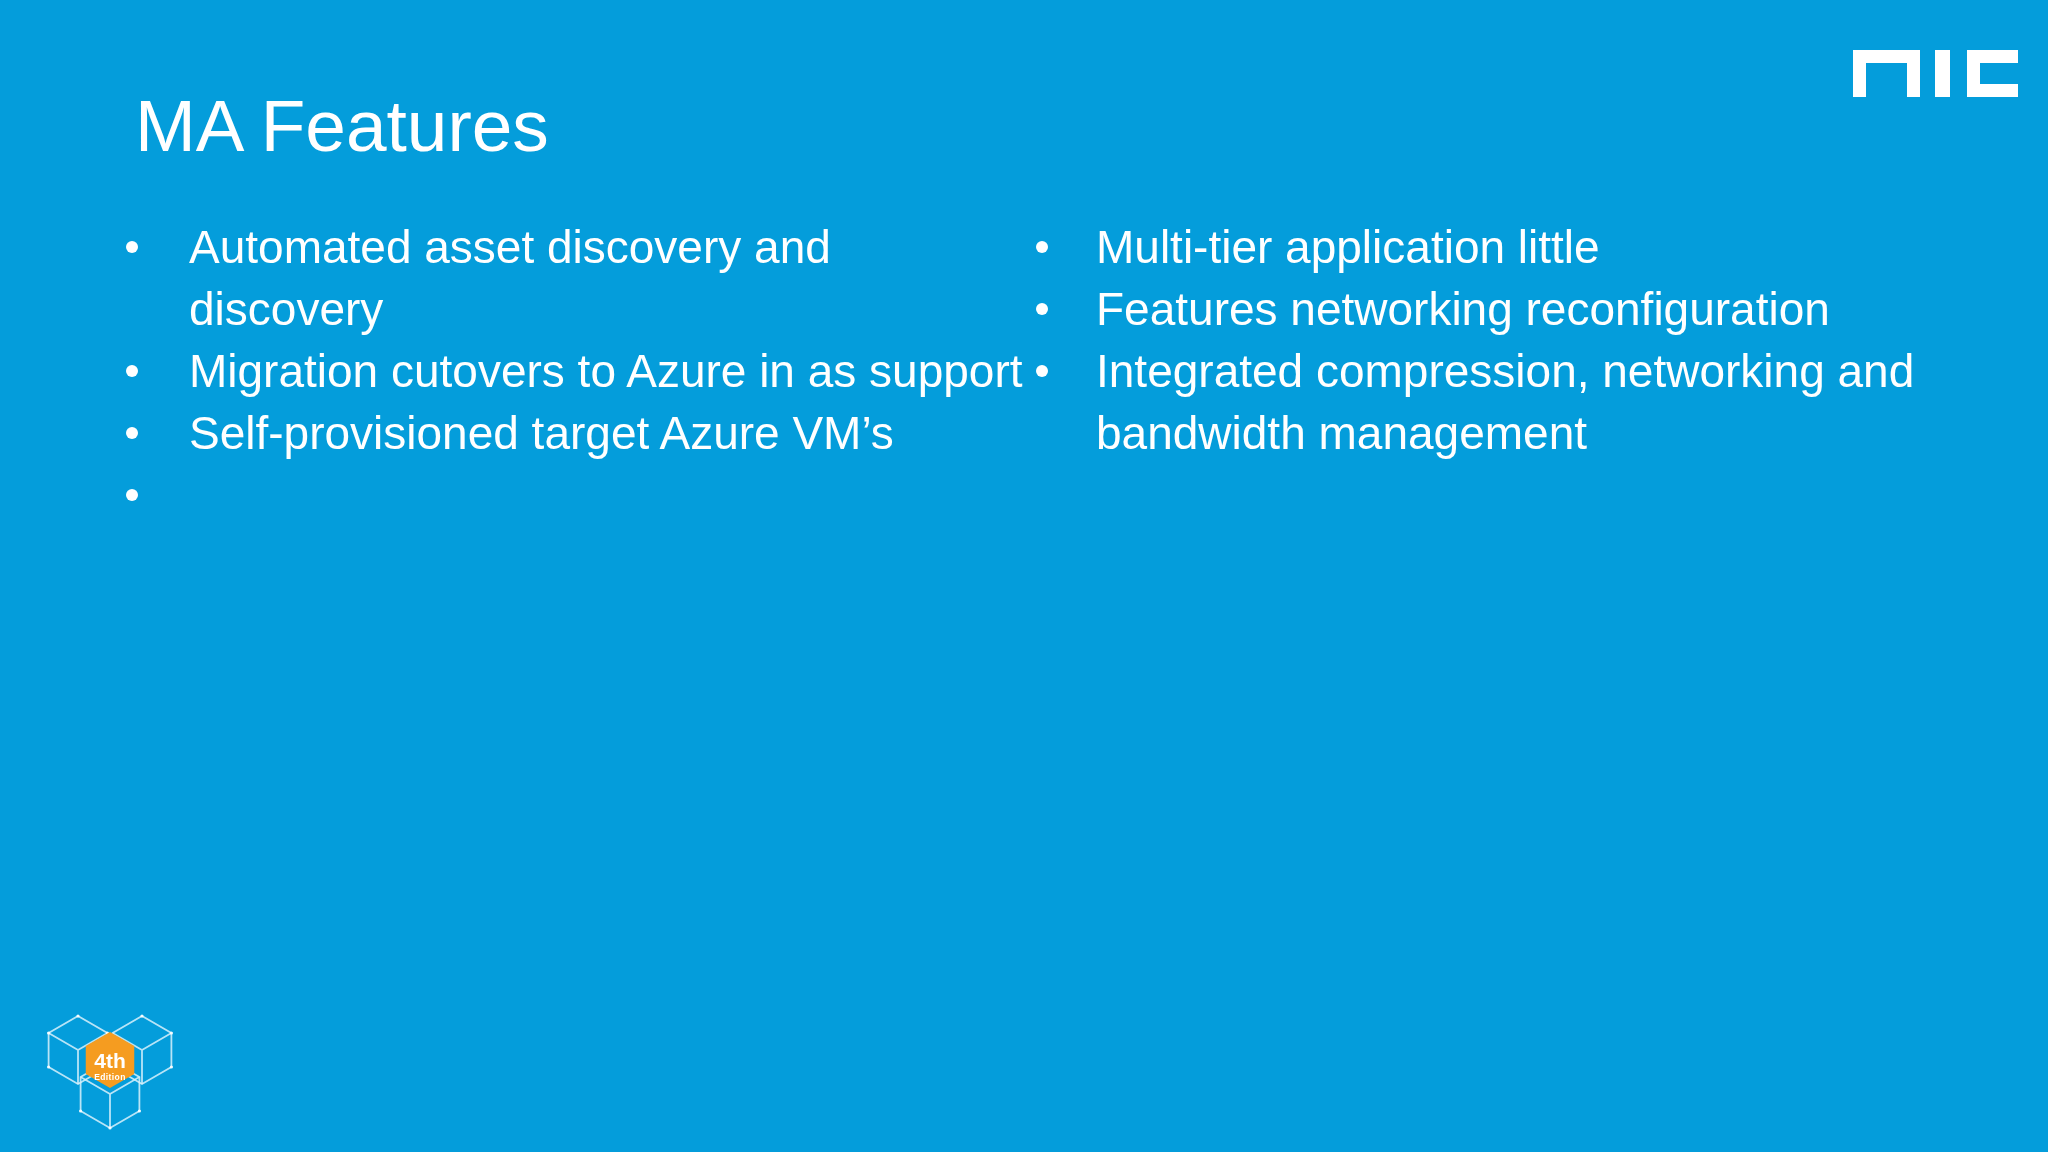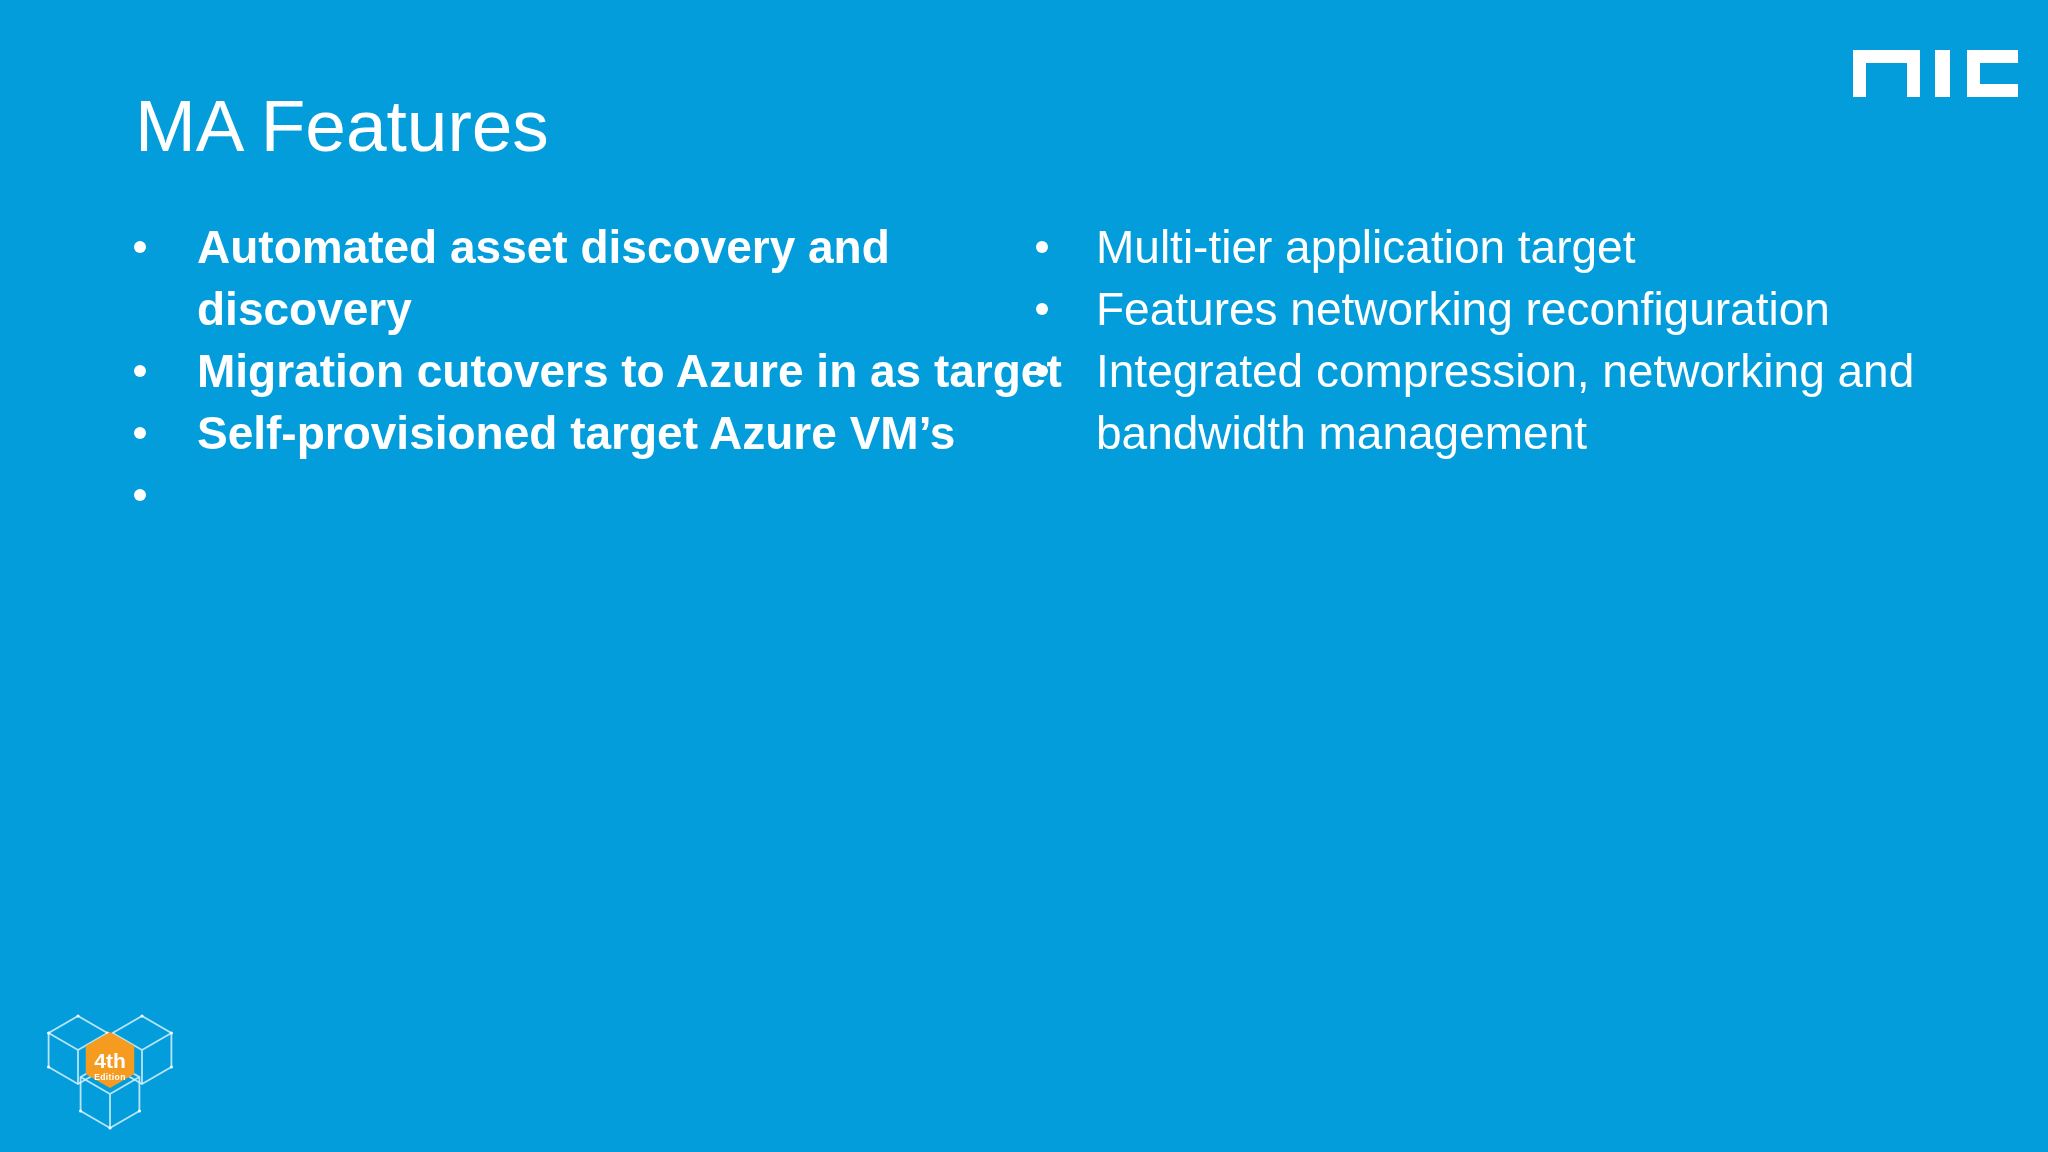--- a/index.html
+++ b/index.html
@@ -27,21 +27,21 @@
     line-height:1.1;
     color:var(--text);
     letter-spacing:0px;
     white-space:nowrap;
     text-align:right;
   }
   .bullet-col{
     position:absolute;
     top:216px;
   }
-  .bullet-col.left{left:132px;font-weight:bold;}
+  .bullet-col.left{left:124px;}
   .bullet-col.right{left:1034px;}
   .bullet-item{
     display:flex;
     align-items:flex-start;
   }
   .bullet-dot-cell{
     flex:0 0 auto;
     height:62px;
     display:flex;
     align-items:center;
@@ -118,21 +118,21 @@
         <div class="bullet-line">Automated asset discovery and</div>
         <div class="bullet-line">discovery</div>
       </div>
     </div>
 
     <div class="bullet-item">
       <div class="bullet-dot-cell">
           <span class="bullet-dot"></span>
         </div>
       <div class="bullet-lines">
-        <div class="bullet-line">Migration cutovers to Azure in as target</div>
+        <div class="bullet-line">Migration cutovers to Azure in as support</div>
       </div>
     </div>
 
     <div class="bullet-item">
       <div class="bullet-dot-cell">
           <span class="bullet-dot"></span>
         </div>
       <div class="bullet-lines">
         <div class="bullet-line">Self-provisioned target Azure VM’s</div>
       </div>
@@ -147,21 +147,21 @@
   </div>
 
   <div class="bullet-col right">
 
 
     <div class="bullet-item">
       <div class="bullet-dot-cell">
           <span class="bullet-dot"></span>
         </div>
       <div class="bullet-lines">
-        <div class="bullet-line">Multi-tier application target</div>
+        <div class="bullet-line">Multi-tier application little</div>
       </div>
     </div>
 
     <div class="bullet-item">
       <div class="bullet-dot-cell">
           <span class="bullet-dot"></span>
         </div>
       <div class="bullet-lines">
         <div class="bullet-line">Features networking reconfiguration</div>
       </div>

